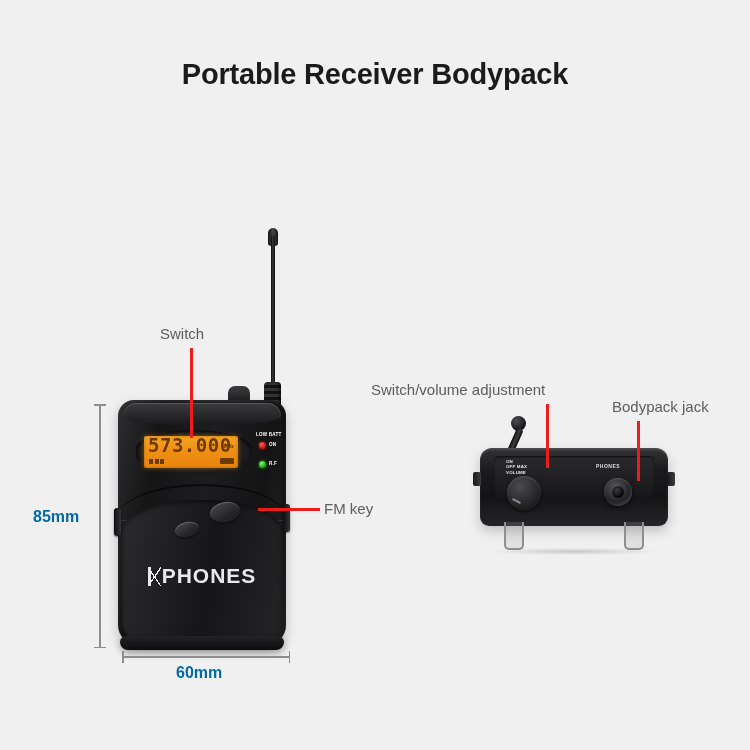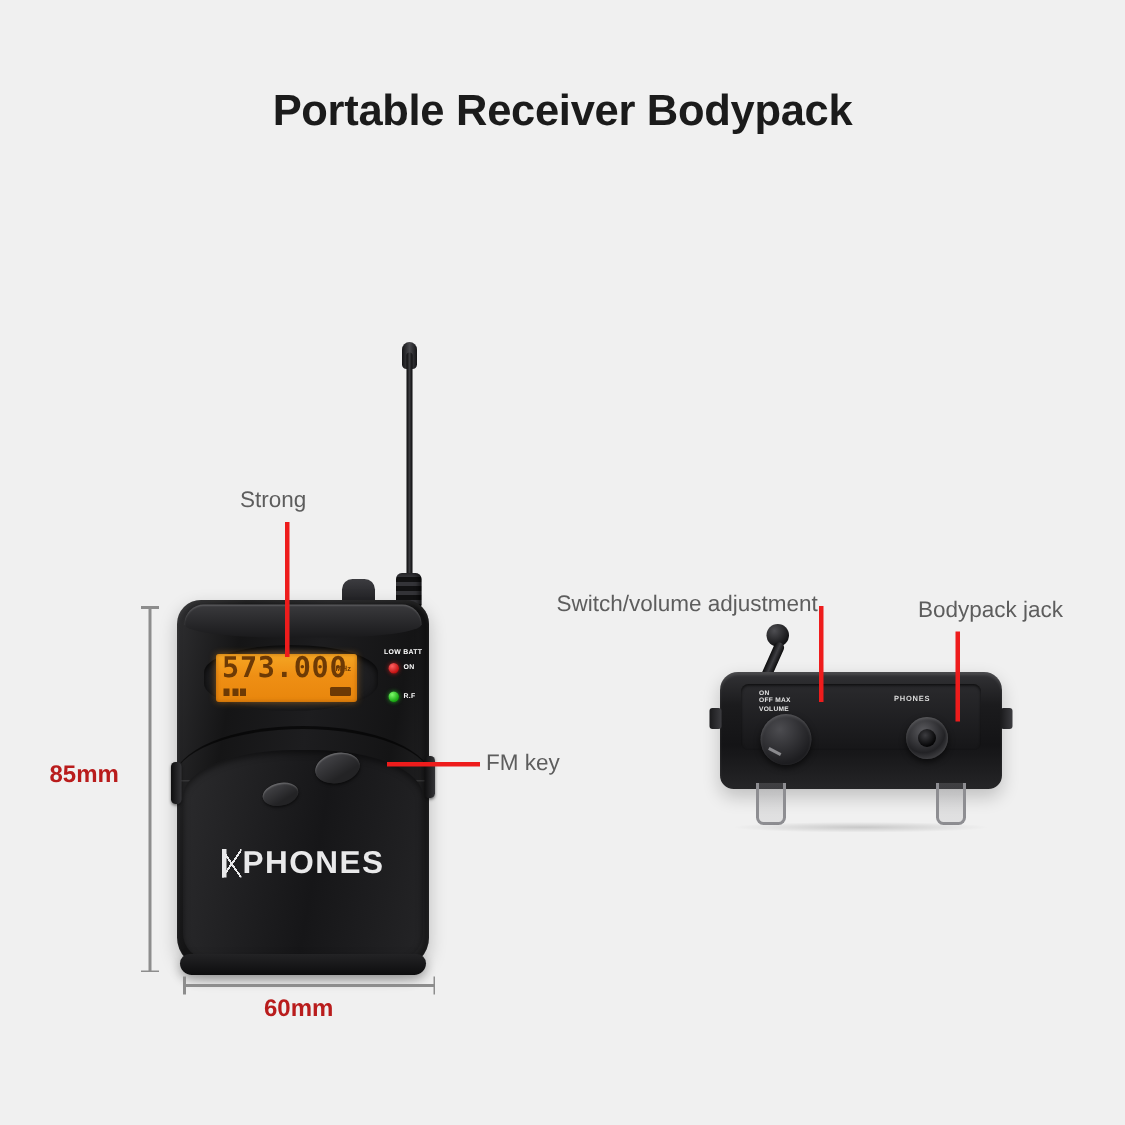--- a/index.html
+++ b/index.html
@@ -47,21 +47,21 @@
   .dim-v::after{bottom:0;}
   .dim-h{
     position:absolute;height:1.5px;background:#8d8d8d;
   }
   .dim-h::before,.dim-h::after{
     content:"";position:absolute;top:-5px;width:1.5px;height:12px;background:#8d8d8d;
   }
   .dim-h::before{left:0;}
   .dim-h::after{right:0;}
   .dim-label{
-    position:absolute;font-size:16px;font-weight:bold;color:#b91c1c;white-space:nowrap;
+    position:absolute;font-size:16px;font-weight:bold;color:#0369a1;white-space:nowrap;
   }
 
   
   .dev-front{position:absolute;left:118px;top:400px;width:168px;height:245px;}
 
   .df-body{
     position:absolute;left:0;top:0;width:168px;height:245px;
     background:linear-gradient(100deg,#2e2e30 0%,#151516 22%,#1d1d1f 48%,#141415 76%,#2a2a2c 100%);
     border-radius:16px 16px 20px 20px;
     box-shadow:inset 0 2px 3px rgba(255,255,255,.10),
@@ -312,21 +312,21 @@
 
     <div class="df-logo">
       <span class="xmark"></span><span>PHONES</span>
     </div>
 
     <div class="df-clip df-clip-l"></div>
     <div class="df-clip df-clip-r"></div>
     <div class="df-base"></div>
   </div>
 
-  <div class="callout" style="left:160px;top:325px;">Strong</div>
+  <div class="callout" style="left:160px;top:325px;">Switch</div>
   <div class="lead lead-v" style="left:190px;top:348px;height:90px;"></div>
 
   <div class="lead lead-h" style="left:258px;top:508px;width:62px;"></div>
   <div class="callout" style="left:324px;top:500px;">FM key</div>
 
   <div class="dim-v" style="left:99px;top:404px;height:244px;"></div>
   <div class="dim-label" style="left:33px;top:508px;">85mm</div>
   <div class="dim-h" style="left:122px;top:656px;width:168px;"></div>
   <div class="dim-label" style="left:176px;top:664px;">60mm</div>
 
@@ -348,19 +348,19 @@
     <div class="dt-knob"></div>
 
     <div class="dt-phones">PHONES</div>
     <div class="dt-jack"></div>
 
     <div class="dt-leg dt-leg-l"></div>
     <div class="dt-leg dt-leg-r"></div>
     <div class="dt-shadow"></div>
   </div>
 
-  <div class="callout" style="left:371px;top:381px;margin-top:13px;">Switch/volume adjustment</div>
+  <div class="callout" style="left:371px;top:381px;">Switch/volume adjustment</div>
   <div class="lead lead-v" style="left:546px;top:404px;height:64px;"></div>
 
   <div class="callout" style="left:612px;top:398px;">Bodypack jack</div>
   <div class="lead lead-v" style="left:637px;top:421px;height:60px;"></div>
 
 </div>
 
 </body></html>

